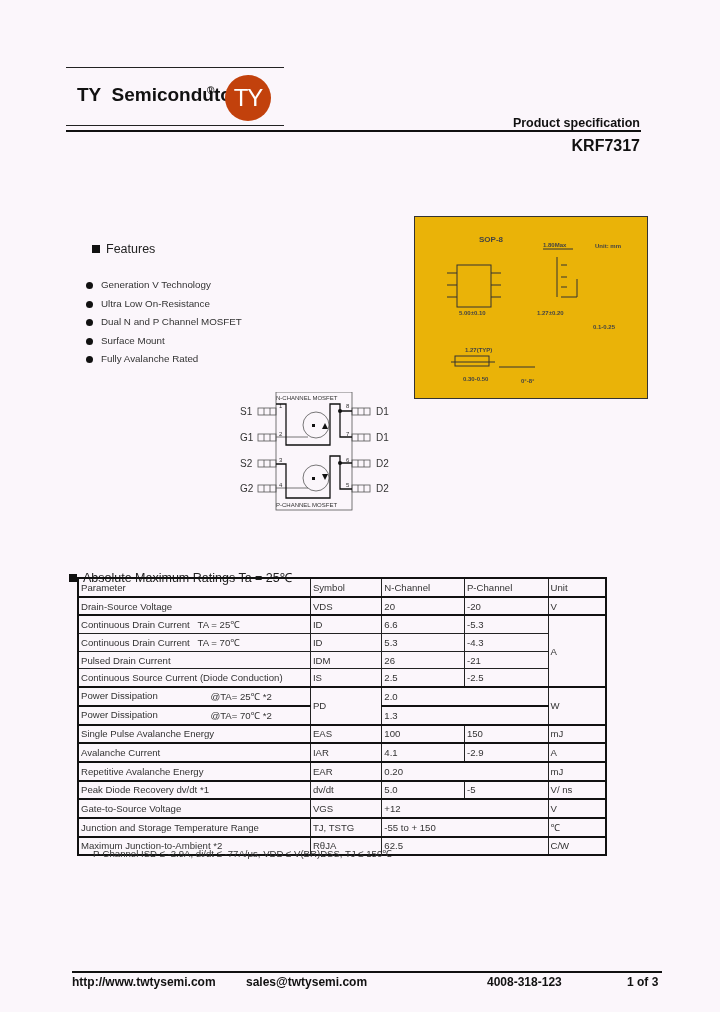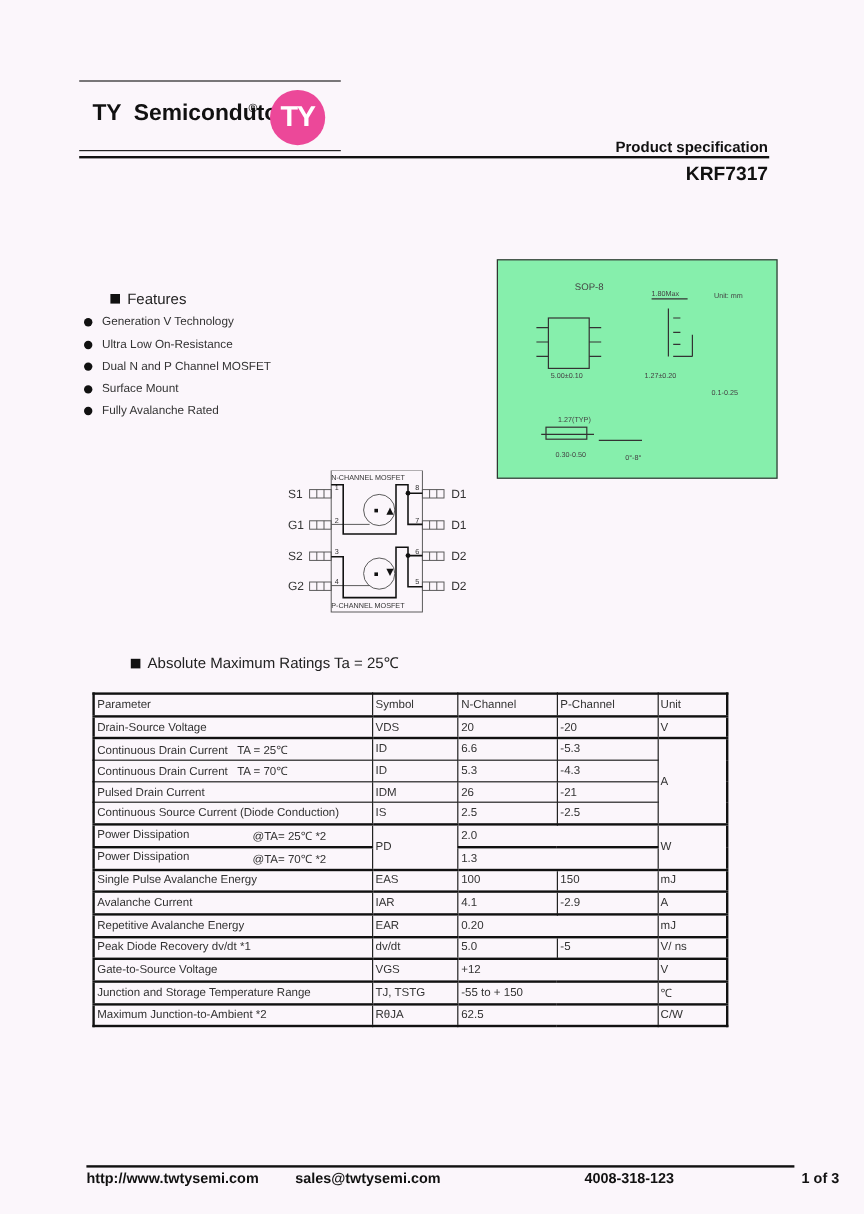--- a/index.html
+++ b/index.html
@@ -12,41 +12,41 @@
   .abs { position: absolute; }
 
   
   .hdr-top-line { left: 66px; top: 67px; width: 218px; height: 1px; background: #222; }
   .hdr-bot-line { left: 66px; top: 125px; width: 218px; height: 1px; background: #222; }
   .hdr-thick-line { left: 66px; top: 130px; width: 575px; height: 2px; background: #111; }
   .brand { left: 77px; top: 84px; font-weight: bold; font-size: 19px; letter-spacing: 0; }
   .reg { left: 207px; top: 85px; font-size: 10px; font-weight: bold; }
   .logo {
     left: 225px; top: 75px; width: 46px; height: 46px; border-radius: 50%;
-    background: #ec4899; color: #fff; font-weight: bold; font-size: 24px;
+    background: #c2410c; color: #fff; font-weight: normal; font-size: 24px;
     display: flex; align-items: center; justify-content: center; letter-spacing: -1px;
   }
   .prod-spec { right: 80px; top: 116px; font-weight: bold; font-size: 12.5px; }
   .part-no { right: 80px; top: 137px; font-weight: bold; font-size: 16px; }
 
   
-  .pkg-box { left: 414px; top: 216px; width: 232px; height: 181px; border: 1.5px solid #333; background: #86efac; }
+  .pkg-box { left: 414px; top: 216px; width: 232px; height: 181px; border: 1.5px solid #333; background: #eab308; font-weight: bold; }
 
   
   .sec-title { font-size: 12.5px; color: #222; }
   .sq { display: inline-block; width: 8px; height: 8px; background: #111; margin-right: 6px; vertical-align: 0px; }
-  .feat-list { left: 70px; top: 262px; list-style: none; margin: 0; padding: 0; }
+  .feat-list { left: 70px; top: 262px; list-style: none; margin: 16px; padding: 0; }
   .feat-list li { font-size: 9.8px; color: #333; height: 18.5px; line-height: 14px; }
   .dot { display: inline-block; width: 7px; height: 7px; border-radius: 50%; background: #111; margin-right: 8px; vertical-align: -1px; }
 
   
   .schem { left: 236px; top: 392px; }
 
   
-  .amr-title { left: 69px; top: 544px; margin-left: 40px; }
+  .amr-title { left: 69px; top: 569px; }
   table.amr {
     position: absolute; left: 77px; top: 577px; width: 530px;
     border-collapse: collapse; font-size: 9.6px; color: #333;
     border: 2px solid #111;
   }
   table.amr td, table.amr th {
     border: 1px solid #222; height: 16.7px; padding: 0 2px; font-weight: normal;
   }
   table.amr td.c, table.amr th { text-align: left; }
   table.amr tr.tb td { border-top: 2px solid #111; }
@@ -299,19 +299,20 @@
   <tr class="tb">
     <td>Maximum Junction-to-Ambient *2</td>
     <td class="c">RθJA</td>
     <td class="c" colspan="2">62.5</td>
     <td class="c">C/W</td>
   </tr>
 </tbody>
   </table>
 
 <div class="abs notes">
+  <div class="indent">P-Channel ISD ≤ -2.9A, di/dt ≤ -77A/μs, VDD ≤ V(BR)DSS, TJ ≤ 150℃</div>
 </div>
 
 <div class="abs foot-line"></div>
 <div class="abs foot" style="left:72px;">http://www.twtysemi.com</div>
 <div class="abs foot" style="left:246px;">sales@twtysemi.com</div>
 <div class="abs foot" style="left:487px;">4008-318-123</div>
-<div class="abs foot" style="left:627px;margin-left:41px;">1 of 3</div>
+<div class="abs foot" style="left:627px;">1 of 3</div>
 
 </body></html>

